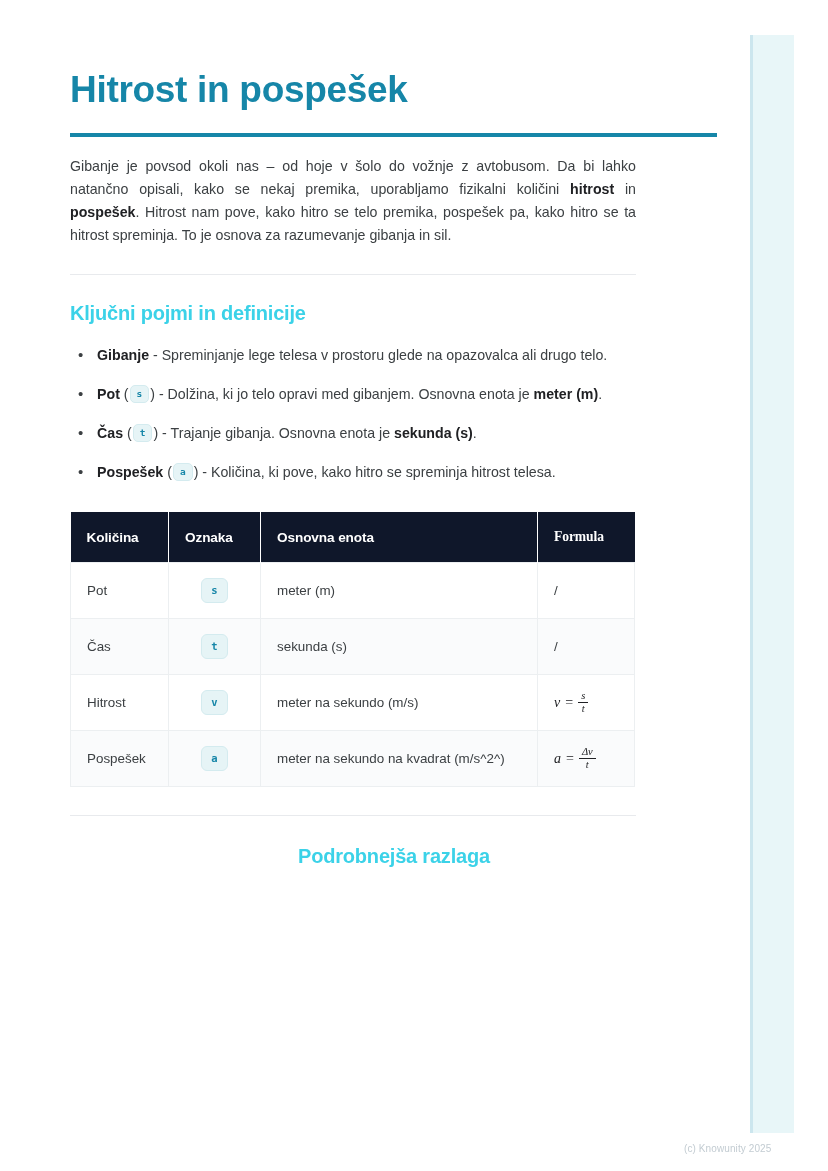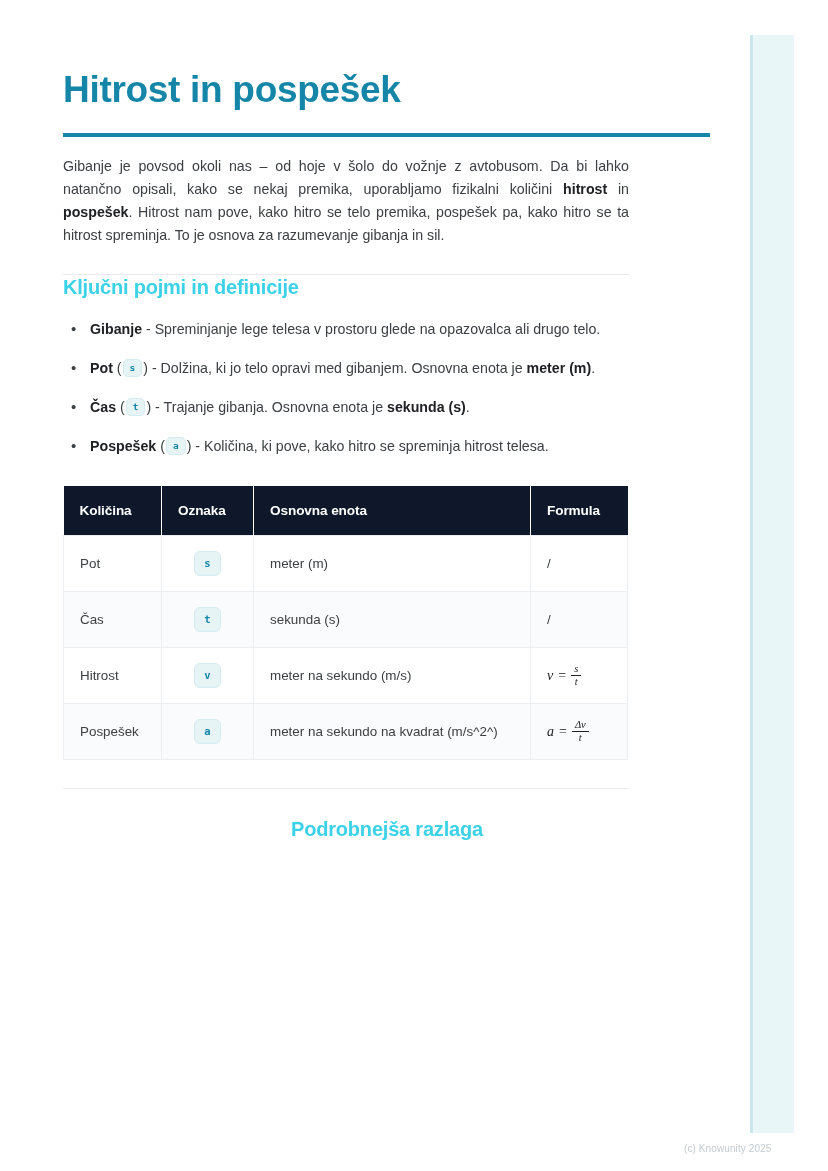--- a/index.html
+++ b/index.html
@@ -24,21 +24,21 @@
     width: 44px;
     height: 1098px;
     background: #e8f6f8;
     border-left: 3px solid #cce6ee;
     box-sizing: border-box;
   }
 
   
   #content {
     position: absolute;
-    left: 63px;
+    left: 70px;
     top: 0;
     width: 648px;
   }
 
   
   .doc-title {
     margin: 0;
     padding-top: 68px;
     font-size: 37px;
     line-height: 44px;
@@ -55,21 +55,21 @@
 
   
   .sec-h {
     font-size: 20px;
     line-height: 24px;
     font-weight: bold;
     color: #3bd2e8;
     letter-spacing: -0.2px;
   }
   #h-uvod    { margin-top: 40px; }
-  #h-kljucni { }
+  #h-kljucni { margin-top: 26px; }
   #h-podrob  { margin-top: 28px; text-align: center; }
 
   
   .para {
     margin: 18px 4px 0 0;
     width: 566px;
     font-size: 14.2px;
     line-height: 23px;
     color: #3c4043;
     text-align: justify;
@@ -149,21 +149,21 @@
   table.qt th {
     background: #0f172a;
     color: #ffffff;
     font-size: 13.6px;
     font-weight: bold;
     text-align: left;
     padding: 17px 16px;
     border-right: 1px solid #ffffff;
     letter-spacing: -0.1px;
   }
-  table.qt th:last-child { border-right: none; }
+  table.qt th:last-child { border-right: none; font-family: Liberation Serif, serif; }
   table.qt td {
     font-size: 13.4px;
     color: #3c4043;
     padding: 15px 16px;
     border: 1px solid #eceff1;
     vertical-align: middle;
     line-height: 22px;
   }
   table.qt tbody tr:nth-child(even) td { background: #fafbfc; }
   table.qt tbody tr:nth-child(odd)  td { background: #ffffff; }

